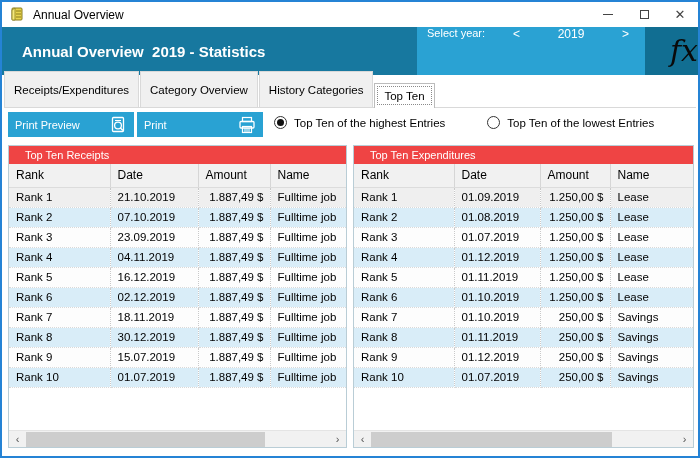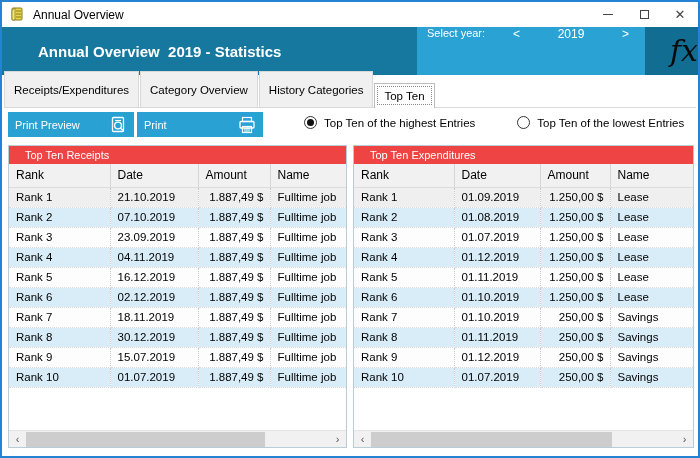--- a/index.html
+++ b/index.html
@@ -18,21 +18,21 @@
   }
   .app-icon { width: 14px; height: 15px; margin-right: 9px; flex: 0 0 auto; }
   .win-title { font-size: 12px; color: #000; }
   .win-controls { margin-left: auto; display: flex; height: 100%; }
   .win-btn { width: 36px; height: 100%; display: flex; align-items: center; justify-content: center;
     color: #444; font-size: 13px; }
   .max-glyph { width: 9px; height: 9px; border: 1px solid #444; display: inline-block; }
   .min-glyph { width: 10px; height: 0; border-top: 1px solid #444; display: inline-block; }
   
   .header { height: 48px; background: #17789f; position: relative; display: flex; align-items: center; }
-  .header-title { color: #fff; font-weight: bold; font-size: 15px; padding-left: 36px; white-space: pre; }
+  .header-title { color: #fff; font-weight: bold; font-size: 15px; padding-left: 20px; white-space: pre; }
   .year-box {
     position: absolute; left: 415px; top: 0; width: 228px; height: 48px;
     background: #2aa2d3; color: #fff; font-size: 11px;
     display: flex; align-items: flex-start;
   }
   .year-label { margin-left: 10px; }
   .year-prev { margin-left: 28px; font-size: 12px; cursor: default; }
   .year-value { flex: 1; text-align: center; font-size: 12px; }
   .year-next { margin-right: 16px; font-size: 12px; cursor: default; }
   .fx-box {
@@ -57,21 +57,21 @@
   
   .toolbar { position: absolute; top: 110px; left: 0; right: 0; height: 25px; }
   .tool-btn {
     position: absolute; top: 0; height: 25px; width: 126px;
     background: #29a2d3; color: #fff; font-size: 11px;
     display: flex; align-items: center; padding: 0 7px; cursor: default;
   }
   .tool-btn .btn-icon { margin-left: auto; }
   .btn-print-preview { left: 6px; }
   .btn-print { left: 135px; }
-  .radio-row { position: absolute; top: 4px; left: 272px; display: flex; gap: 42px; margin-left: 30px; }
+  .radio-row { position: absolute; top: 4px; left: 272px; display: flex; gap: 42px; }
   .radio-option { display: flex; align-items: center; font-size: 11.5px; color: #000; }
   .radio-circle {
     width: 13px; height: 13px; border: 1px solid #333; border-radius: 50%;
     margin-right: 7px; display: inline-flex; align-items: center; justify-content: center;
     background: #fff; flex: 0 0 auto;
   }
   .radio-circle.checked::after { content: ""; width: 7px; height: 7px; border-radius: 50%; background: #111; }
   
   .panel {
     position: absolute; top: 143px; height: 303px;

